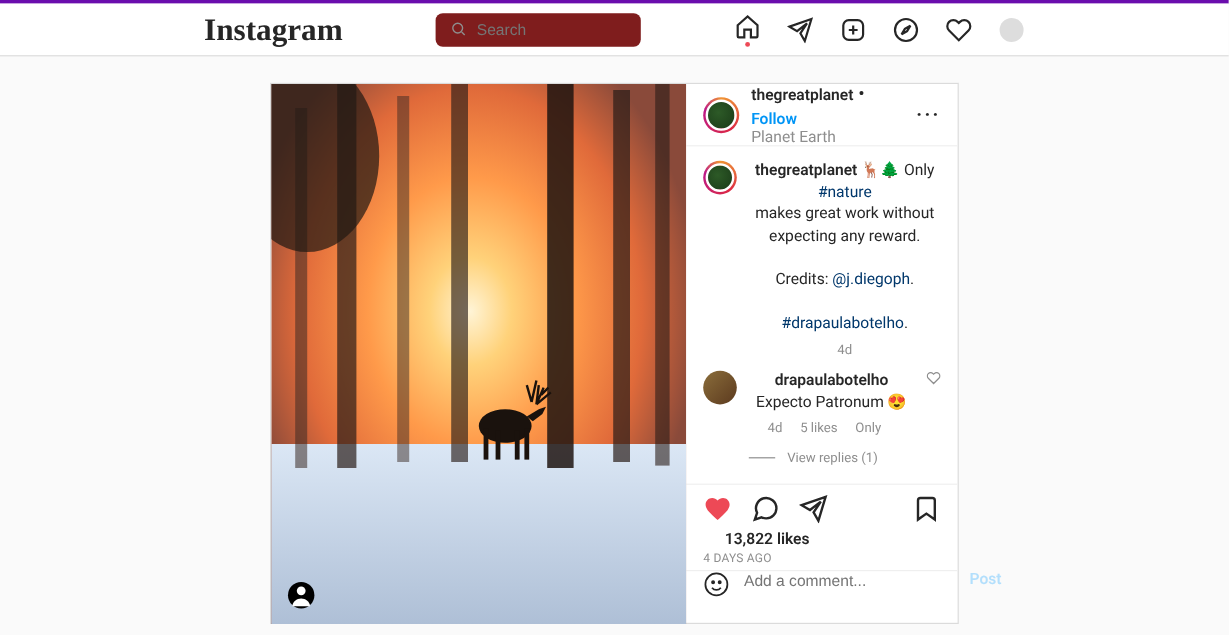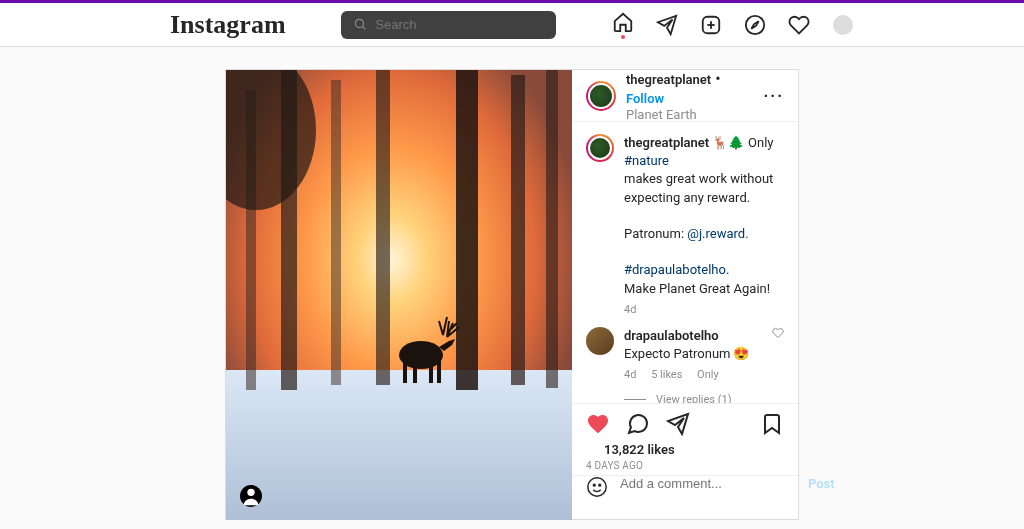--- a/index.html
+++ b/index.html
@@ -6,21 +6,21 @@
   body { font-family: -apple-system, BlinkMacSystemFont, "Segoe UI", Roboto, Helvetica, Arial, sans-serif; background: #fafafa; color: #262626; }
   .purple-bar { height: 3px; background: #6a0dad; width: 100%; }
   .topnav {
     height: 44px; background: #fff; border-bottom: 1px solid #dbdbdb;
     display: flex; align-items: center; justify-content: space-between;
     padding: 0 170px 0 170px;
   }
   .brand { font-family: 'Brush Script MT', cursive; font-size: 26px; font-weight: 600; color:#262626; }
   .searchwrap { position: relative; }
   .searchwrap input {
-    width: 215px; height: 28px; background: #404040; border: none; border-radius: 6px;
+    width: 171px; height: 28px; background: #7f1d1d; border: none; border-radius: 6px;
     padding: 4px 10px 4px 34px; font-size: 13px; color: #8e8e8e;
   }
   .searchwrap .sicon { position: absolute; left: 12px; top: 6px; color: #8e8e8e; }
   .navicons { display: flex; align-items: center; gap: 22px; }
   .navicons .icon { width: 22px; height: 22px; display:flex; align-items:center; justify-content:center; color:#262626; cursor:pointer;}
 
   .card {
     width: 574px; margin: 22px auto 0 auto; background: #fff; border: 1px solid #dbdbdb;
     display: flex; height: 451px; position:relative;
   }
@@ -36,21 +36,21 @@
     width:30px;height:30px;border-radius:50%;
     background: conic-gradient(#f09433,#e6683c,#dc2743,#cc2366,#bc1888,#f09433);
     padding:2px; display:flex;align-items:center;justify-content:center;flex:0 0 auto;
   }
   .avatar-inner{ width:100%;height:100%;border-radius:50%;background:radial-gradient(circle at 40% 40%, #2d5a27 0%, #1a3a18 100%); border:2px solid #fff;}
   .uname { font-size:13px; font-weight:600; }
   .loc  { font-size:13px; color:#8e8e8e; }
   .follow { color:#0095f6; font-size:13px; font-weight:600; }
   .dots { margin-left:auto; font-weight:bold; letter-spacing:2px; cursor:pointer;}
 
-  .comments-scroll { flex:1; overflow:hidden; padding: 12px 14px 0 14px; font-size:13px; }
+  .comments-scroll { flex:1; overflow:hidden; padding: 12px 14px 0 14px; font-size:13px;text-align:center; }
   .comment-row { display:flex; gap:10px; margin-bottom:10px; }
   .comment-row .avatar-ring { width:28px;height:28px;}
   .comment-row.no-ring .av { width:28px;height:28px;border-radius:50%;background:linear-gradient(135deg,#8a6d3b,#5c3a1e);flex:0 0 auto;}
   .comment-body { flex:1; min-width:0; line-height:1.4;}
   .comment-body .u { font-weight:600; }
   .link { color:#00376b; }
   .meta-small { color:#8e8e8e; font-size:11px; margin-top:4px;}
   .meta-small span{ margin-right:12px;}
   .replies-toggle{ display:flex;align-items:center;gap:10px;color:#8e8e8e;font-size:11px; margin-left:38px; margin-bottom:23px;}
   .replies-line{ width:22px;height:1px;background:#8e8e8e;}
@@ -193,25 +193,24 @@
         <div class="avatar-ring">
             <div class="avatar-inner"></div>
           </div>
         <div class="comment-body">
           <span class="u">thegreatplanet</span>
           <span>🦌🌲</span>
           <span>Only </span><span class="link">#nature</span>
           <div>makes great work without expecting any reward.</div>
           <br>
           <div>
-            <span>Patronum: </span><span class="link">@j.reward</span><span>.</span>
+            <span>Credits: </span><span class="link">@j.diegoph</span><span>.</span>
           </div>
           <br>
           <div><span class="link">#drapaulabotelho</span><span>.</span></div>
-          <div>Make Planet Great Again!</div>
           <div class="meta-small">4d</div>
         </div>
       </div>
 
       <div class="comment-row no-ring">
         <div class="av"></div>
         <div class="comment-body">
           <span class="u">drapaulabotelho</span>
           <span>Expecto Patronum 😍</span>
           <div class="meta-small">

